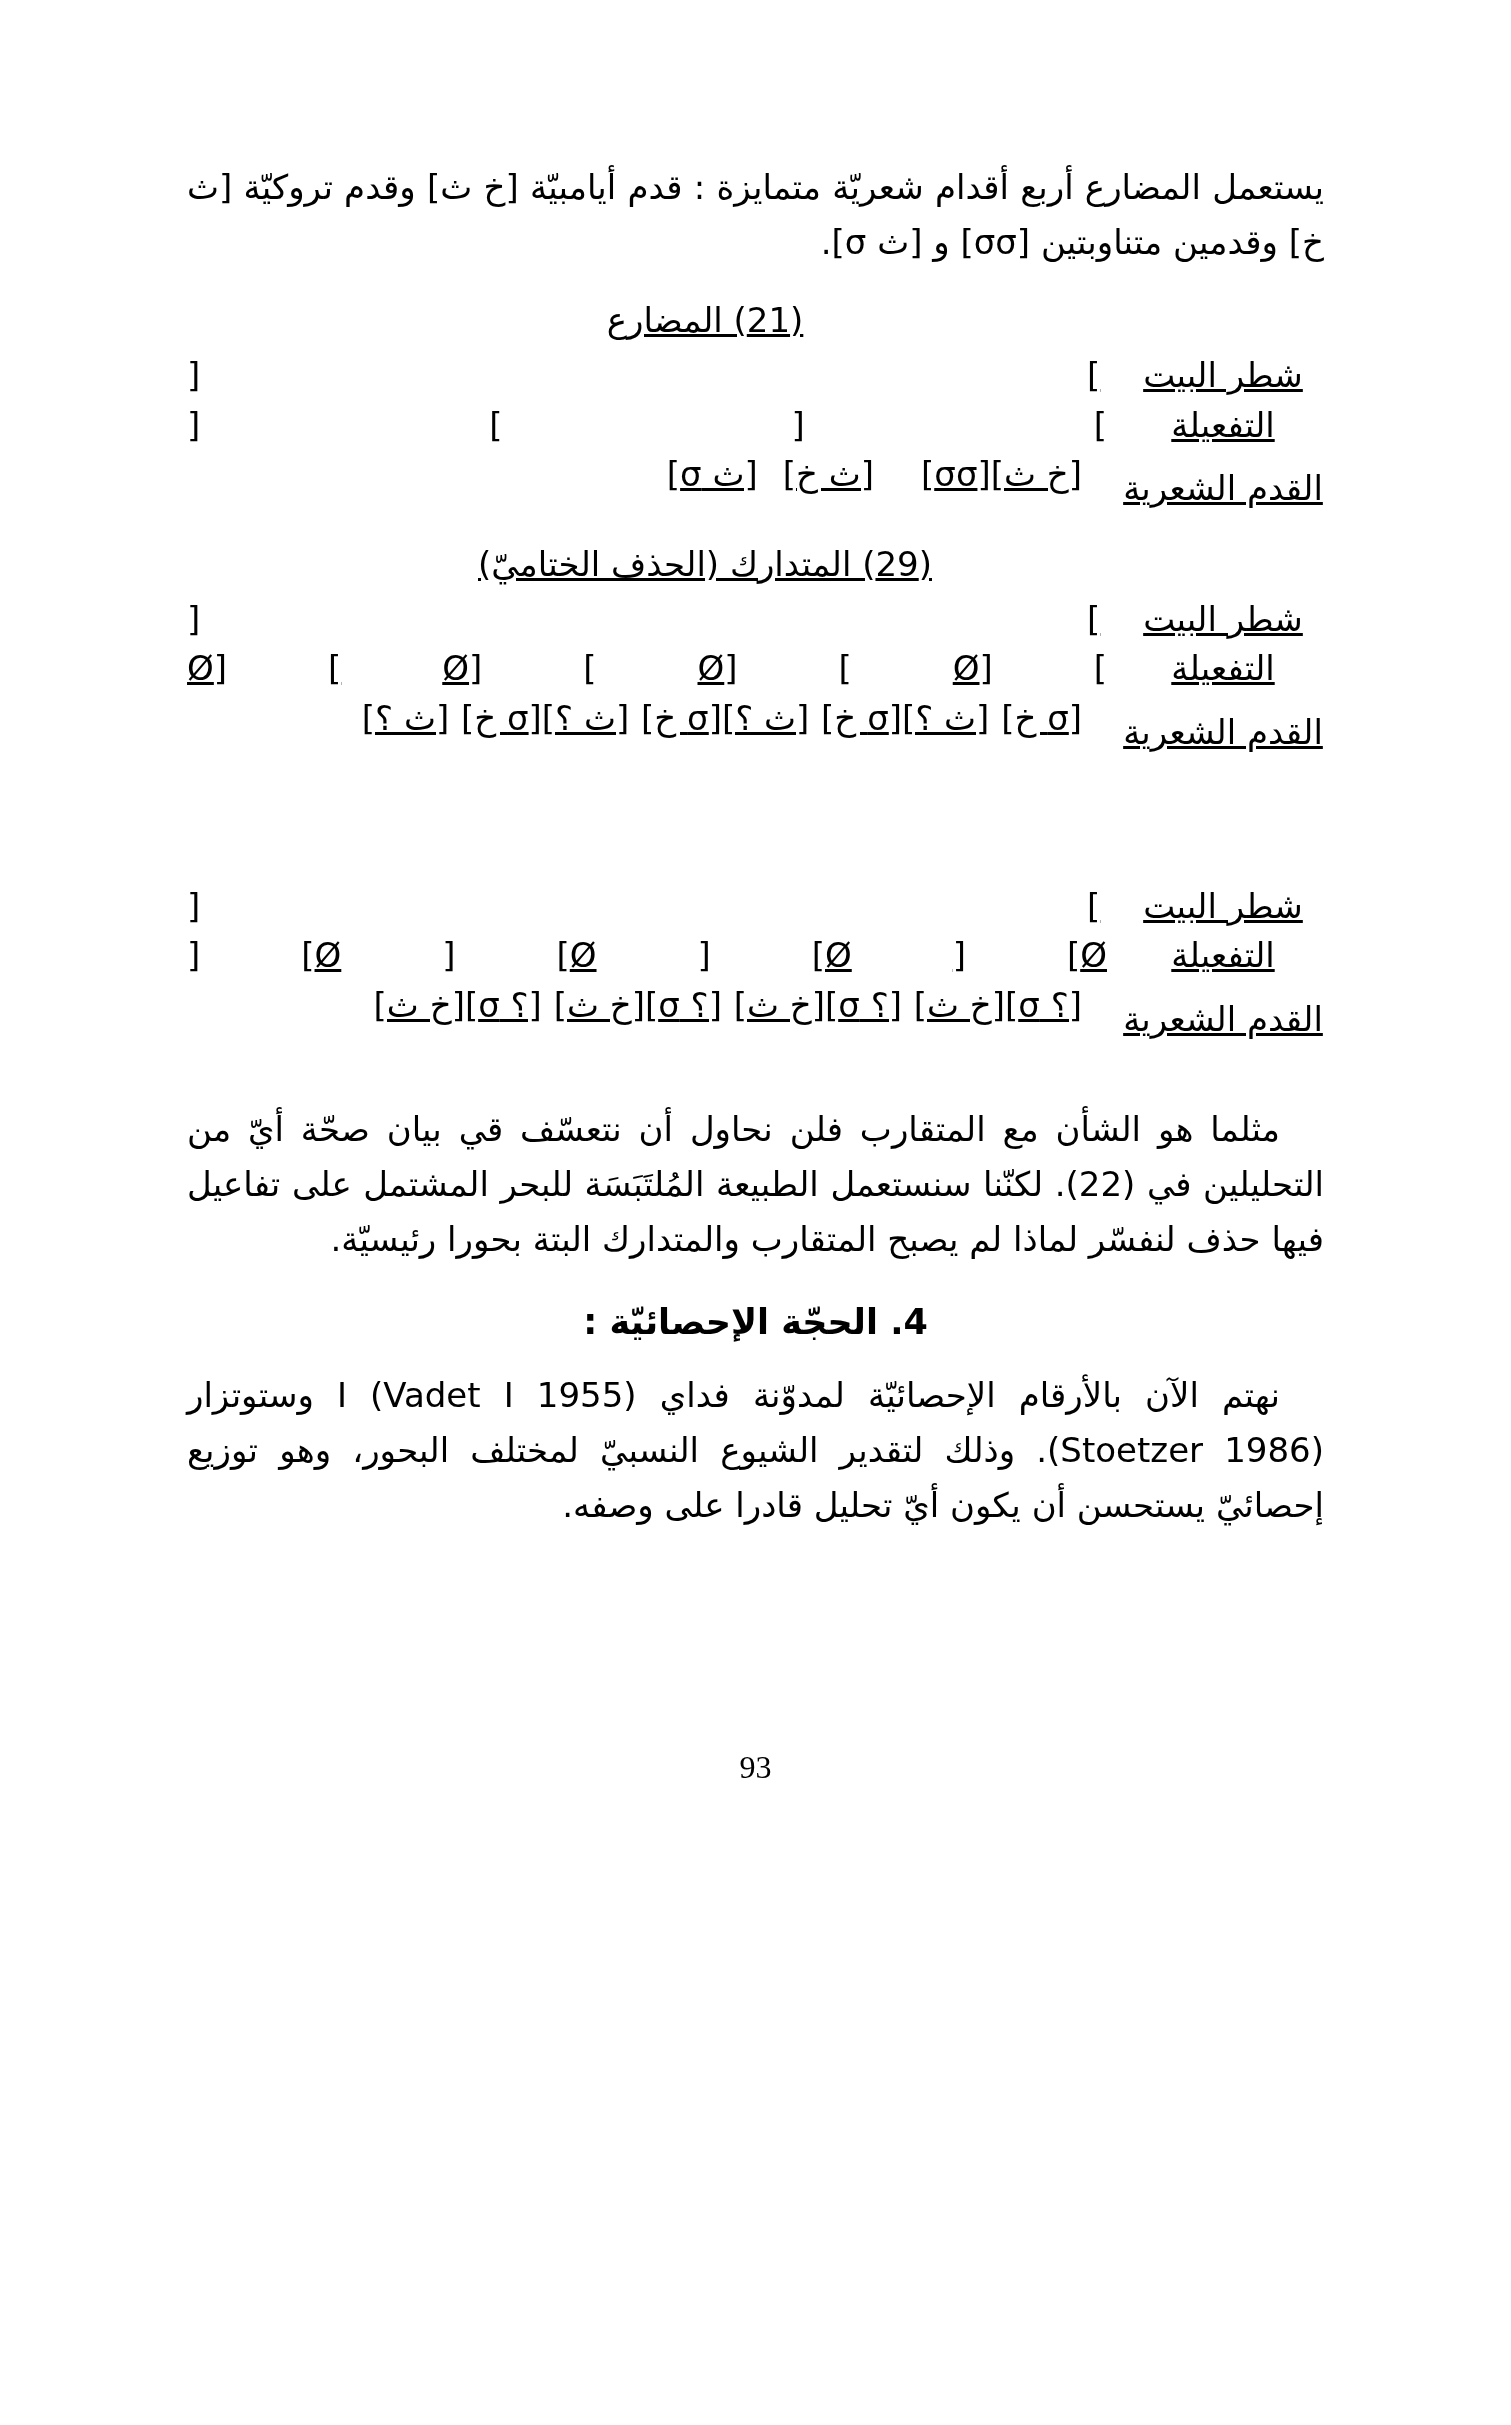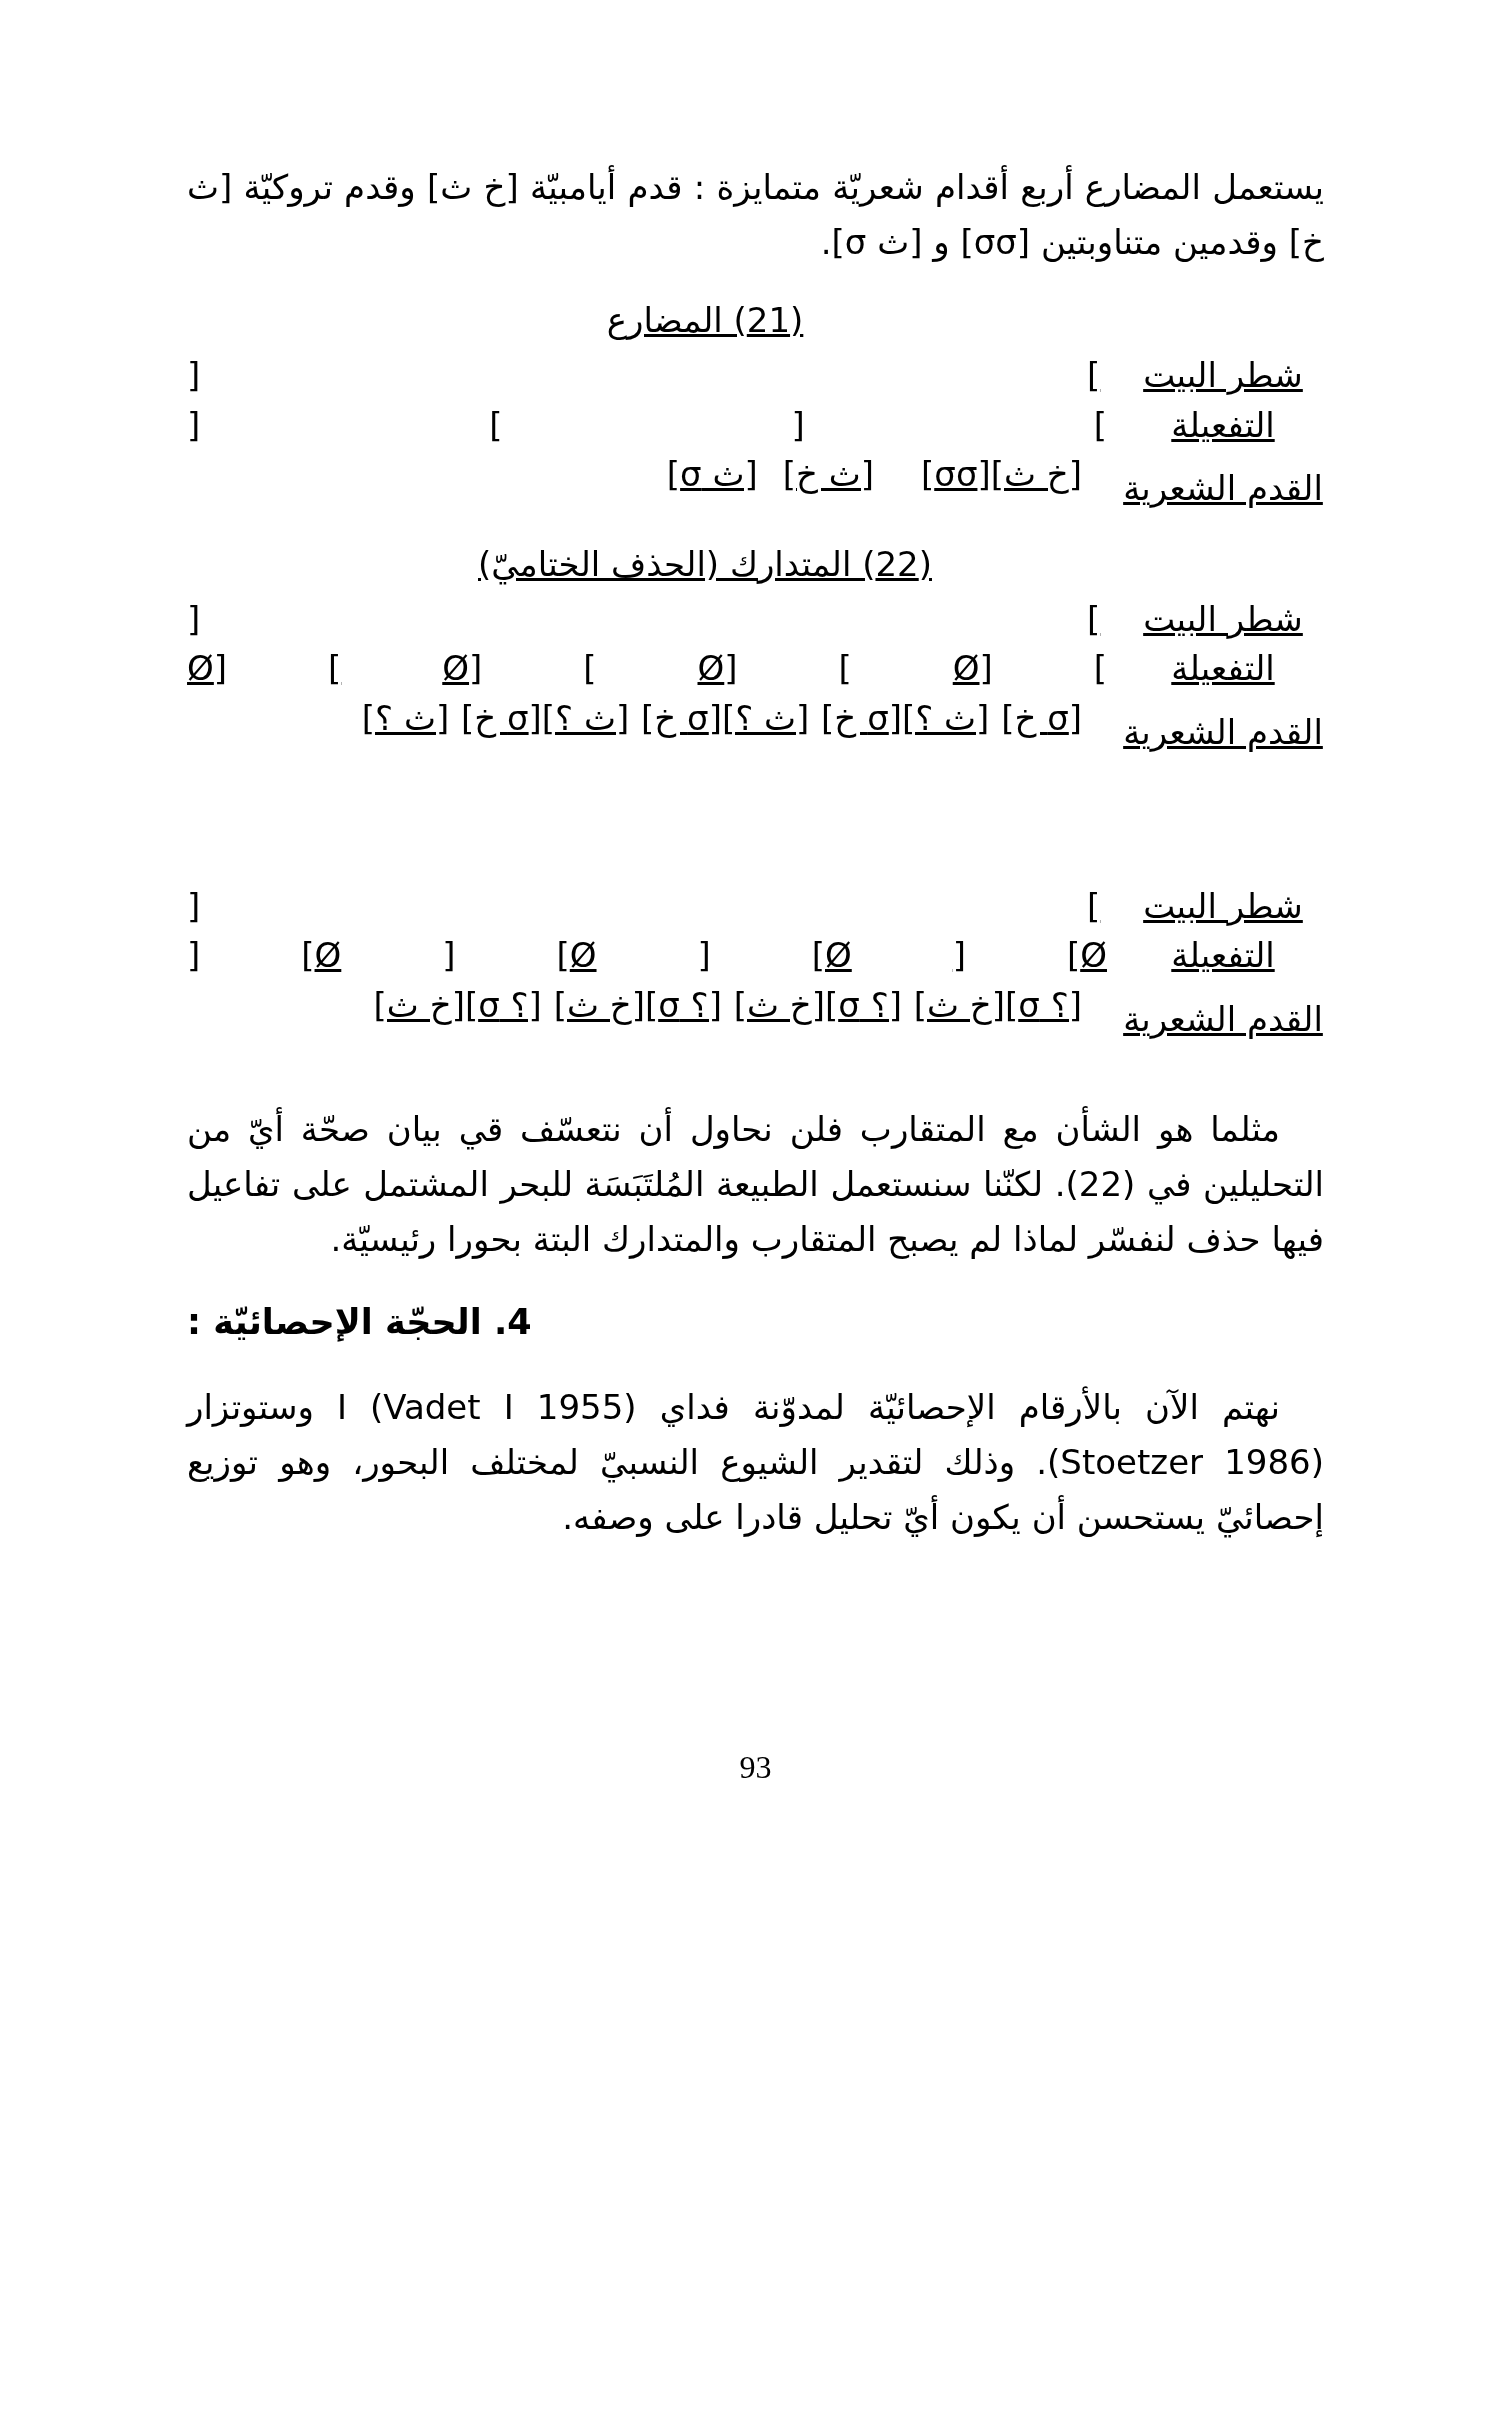--- a/index.html
+++ b/index.html
@@ -94,22 +94,22 @@
 
   .sp-sm { display: inline-block; width: 11.8px; }
   .sp-md { display: inline-block; width: 25px; }
   .sp-lg { display: inline-block; width: 47px; }
 
   
   .section-head {
     font-size: 35px;
     font-weight: bold;
     line-height: 1.5;
-    margin: 29px 0 31px 0;
-    text-align: left;
+    margin: 29px 0 19px 0;
+    text-align: center;
     direction: rtl;
   }
 
   
   .page-number {
     position: absolute;
     bottom: 78px;
     left: 0;
     width: 100%;
     text-align: center;
@@ -158,21 +158,21 @@
         <span class="sp-lg"></span>
         <span class="cell">[ث خ]</span>
         <span class="sp-md"></span>
         <span class="cell">[ث σ]</span>
       </div>
     </div>
   </div>
 
 
   <div class="example">
-    <div class="ex-title">(22) المتدارك (الحذف الختاميّ)</div>
+    <div class="ex-title">(29) المتدارك (الحذف الختاميّ)</div>
 
     <div class="ex-row row-bayt">
       <div class="label">شطر البيت</div>
       <div class="cells">
         <span class="cell">]</span>
         <span class="cell">[</span>
       </div>
     </div>
 
     <div class="ex-row row-taf">

